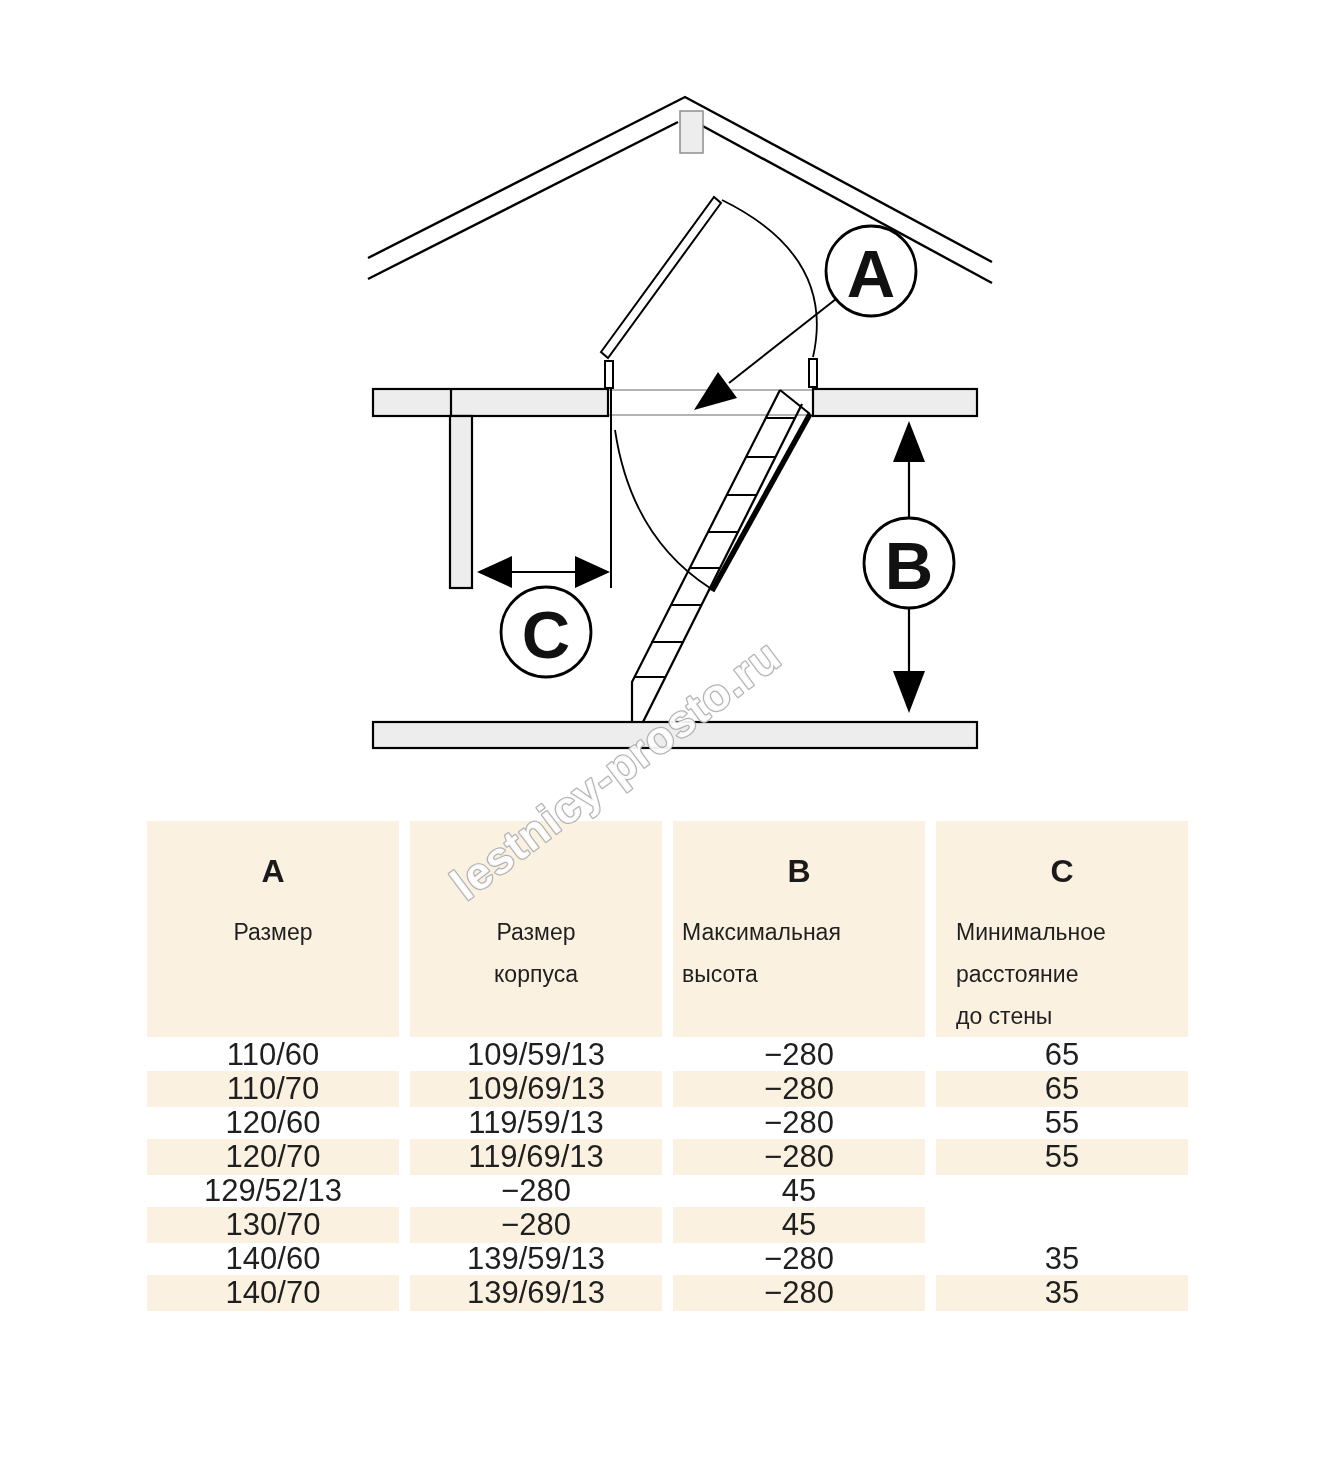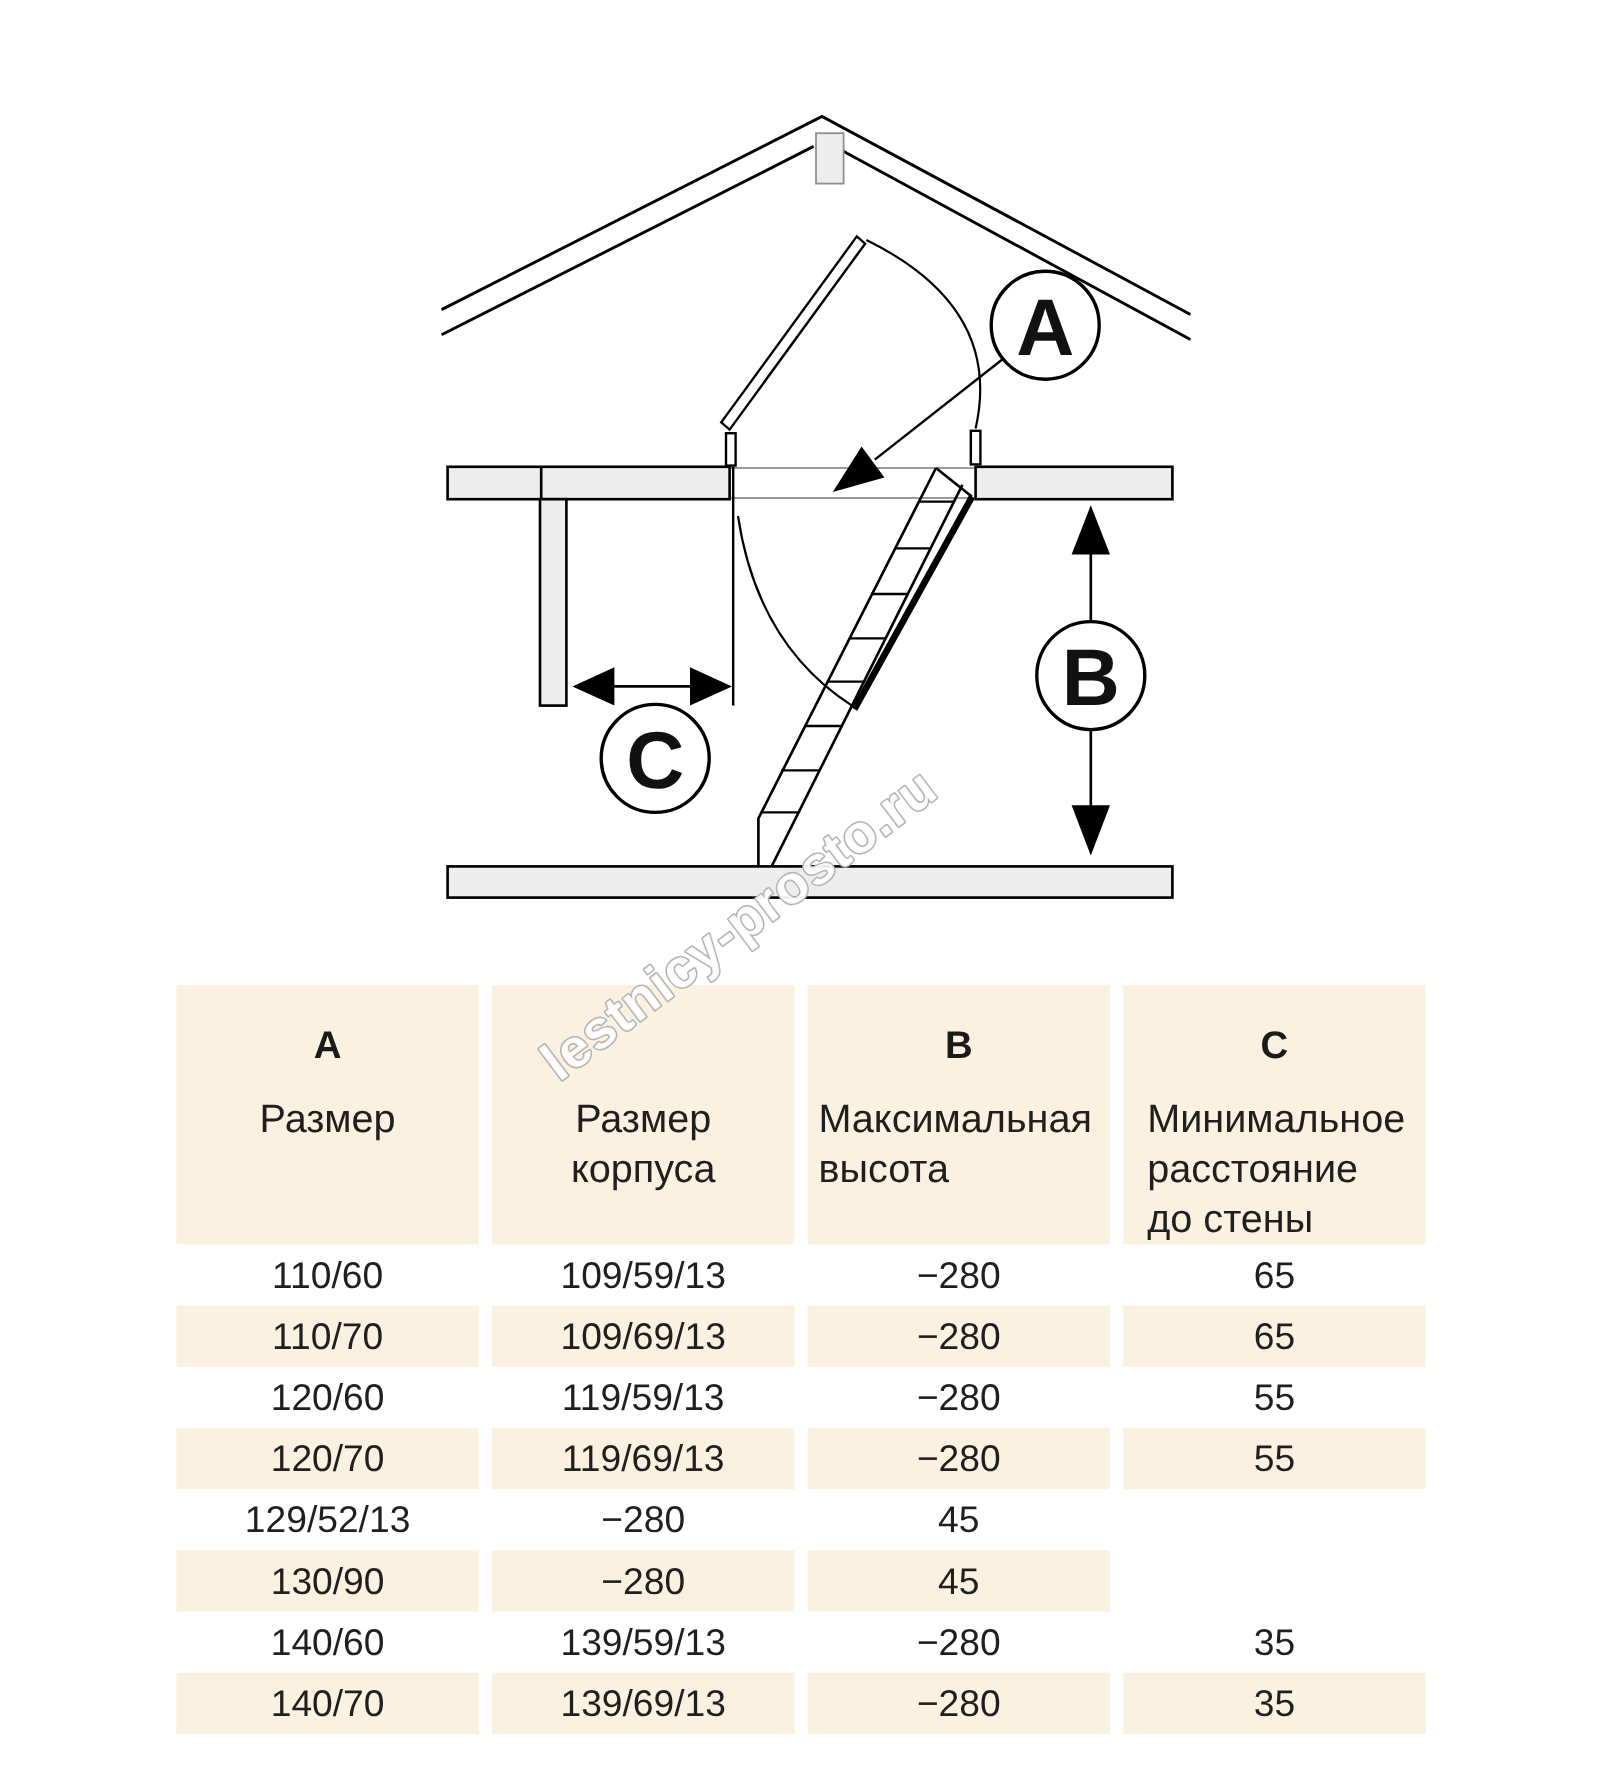--- a/index.html
+++ b/index.html
@@ -4,26 +4,26 @@
 <style>
   html,body{margin:0;padding:0;background:#fff;}
   .page{position:relative;width:1334px;height:1472px;background:#ffffff;overflow:hidden;
         font-family:"Liberation Sans", sans-serif;color:#222;}
   .diagram{position:absolute;left:0;top:0;}
   .size-table{position:absolute;left:147px;top:821px;width:1041px;}
   .thead,.tr{display:grid;grid-template-columns:repeat(4,1fr);column-gap:11px;}
   .th{background:#fbf1e1;height:216px;box-sizing:border-box;padding-top:34px;}
   .th .letter{font-size:32px;font-weight:bold;line-height:32px;height:32px;
               text-align:center;color:#1a1a1a;}
-  .th .title{margin-top:24px;font-size:33px;line-height:42px;color:#1f1f1f;
+  .th .title{margin-top:24px;font-size:23px;line-height:42px;color:#1f1f1f;
              white-space:pre-line;}
   .th.c0 .title,.th.c1 .title{text-align:center;}
   .th.c2 .title{padding-left:9px;}
   .th.c3 .title{padding-left:20px;}
-  .tr{height:51px;}
+  .tr{height:34px;}
   .td{display:flex;align-items:center;justify-content:center;
       font-size:31px;color:#1f1f1f;}
   .tr:nth-child(even) .td{background:#fbf1e1;}
   .watermark-overlay{position:absolute;left:0;top:0;pointer-events:none;}
   svg text.circle-letter{font-family:"Liberation Sans", sans-serif;font-weight:bold;
       font-size:67px;fill:#111;}
   svg text.wm{font-family:"Liberation Sans", sans-serif;font-weight:bold;
       font-size:45px;letter-spacing:1px;fill:#ffffff;fill-opacity:0.92;
       stroke:#b3b3b3;stroke-width:2.5px;paint-order:stroke;stroke-linejoin:round;}
 </style>
@@ -152,21 +152,21 @@
         <div class="td">119/69/13</div>
         <div class="td">−280</div>
         <div class="td">55</div>
       </div>
       <div class="tr">
         <div class="td">129/52/13</div>
         <div class="td">−280</div>
         <div class="td">45</div>
       </div>
       <div class="tr">
-        <div class="td">130/90</div>
+        <div class="td">130/70</div>
         <div class="td">−280</div>
         <div class="td">45</div>
       </div>
       <div class="tr">
         <div class="td">140/60</div>
         <div class="td">139/59/13</div>
         <div class="td">−280</div>
         <div class="td">35</div>
       </div>
       <div class="tr">

